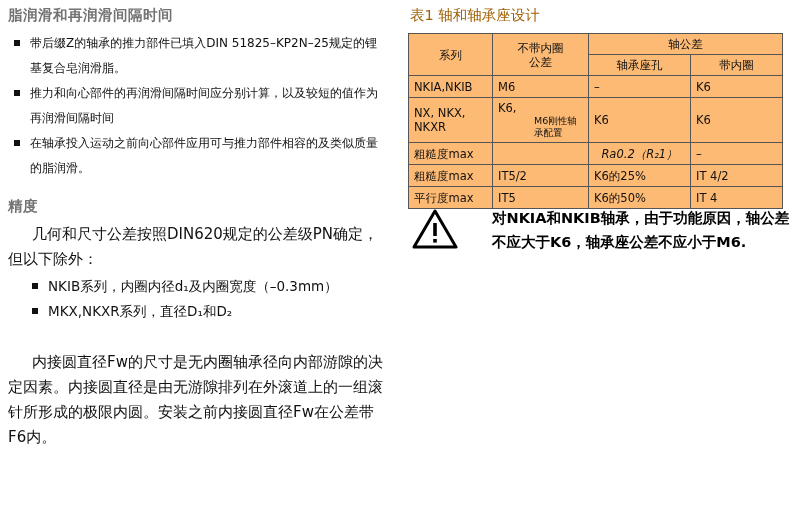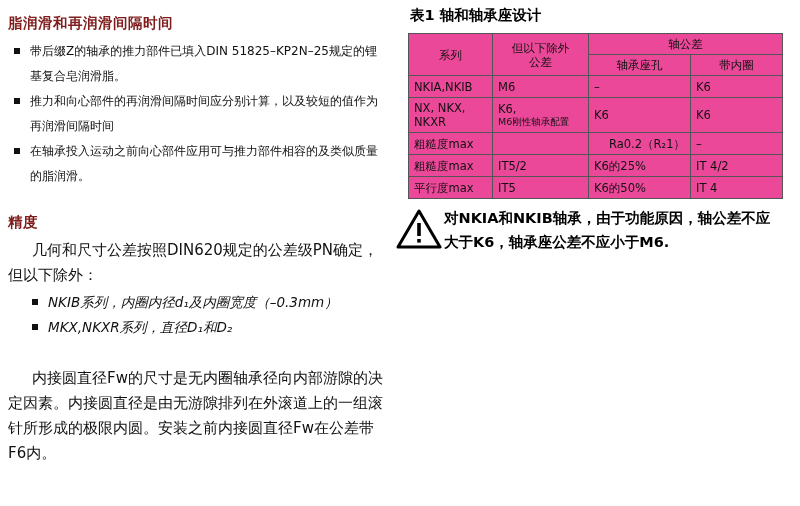--- a/index.html
+++ b/index.html
@@ -23,22 +23,22 @@
   .left-col {
     position: absolute;
     left: 8px;
     top: 6px;
     width: 380px;
   }
   .heading {
     font-size: 14.5px;
     font-weight: bold;
     letter-spacing: 0.5px;
-    margin: 8px 0 6px 0;
-    color: #7f1d1d;
+    margin: 0 0 6px 0;
+    color: #737373;
   }
   .para {
     font-size: 15px;
     line-height: 25px;
     margin: 0 0 2px 0;
     color: #111;
   }
   .para.indent {
     text-indent: 24px;
   }
@@ -59,21 +59,20 @@
     background: #111;
     display: block;
   }
   .sub-bullet {
     font-size: 13.5px;
     line-height: 25px;
     margin: 0;
     padding-left: 40px;
     position: relative;
     color: #111;
-    font-style: italic;
   }
   .sub-bullet .sq {
     position: absolute;
     left: 24px;
     top: 9px;
     width: 6px;
     height: 6px;
     background: #111;
     display: block;
   }
@@ -81,64 +80,67 @@
   .spacer-16 { height: 16px; }
   
   .right-col {
     position: absolute;
     left: 408px;
     top: 6px;
     width: 384px;
   }
   .table-title {
     font-size: 14.5px;
-    font-weight: bold;
+    font-weight: normal;
     margin: 0 0 8px 2px;
-    color: #000000;
+    color: #a16207;
   }
   table.spec {
     border-collapse: collapse;
     width: 374px;
     table-layout: fixed;
-    background: #ec4899;
+    background: #fdba74;
   }
   table.spec td, table.spec th {
     border: 1px solid #555;
     font-size: 11.5px;
     font-weight: normal;
     padding: 3px 5px;
     color: #111;
     text-align: left;
     vertical-align: middle;
     line-height: 14px;
   }
   table.spec th {
     text-align: center;
   }
   table.spec td.center {
-    text-align: right;
+    text-align: center;
+    font-style: italic;
   }
   .cell-small {
     font-size: 9.5px;
     display: block;
     line-height: 12px;
+    margin-left: 36px;
   }
   .col1 { width: 84px; }
   .col2 { width: 96px; }
   .col3 { width: 102px; }
   .col4 { width: 92px; }
   .rowh { height: 22px; }
   
   .warning {
     position: absolute;
-    left: 396px;
+    left: 412px;
     top: 206px;
     width: 380px;
     display: flex;
     align-items: flex-start;
+    gap: 32px;
   }
   .warn-icon {
     width: 46px;
     height: 42px;
     flex: 0 0 46px;
     margin-top: 2px;
   }
   .warn-text {
     font-size: 14.5px;
     font-weight: bold;
@@ -189,21 +191,21 @@
       <colgroup>
         <col class="col1">
           <col class="col2">
           <col class="col3">
           <col class="col4">
       </colgroup>
       <thead>
         <tr>
           <th rowspan="2">系列</th>
           <th rowspan="2">
-            <span>但以下除外</span><br>
+            <span>不带内圈</span><br>
             <span>公差</span>
           </th>
           <th colspan="2">轴公差</th>
         </tr>
         <tr>
           <th>轴承座孔</th>
           <th>带内圈</th>
         </tr>
       </thead>
       <tbody>

